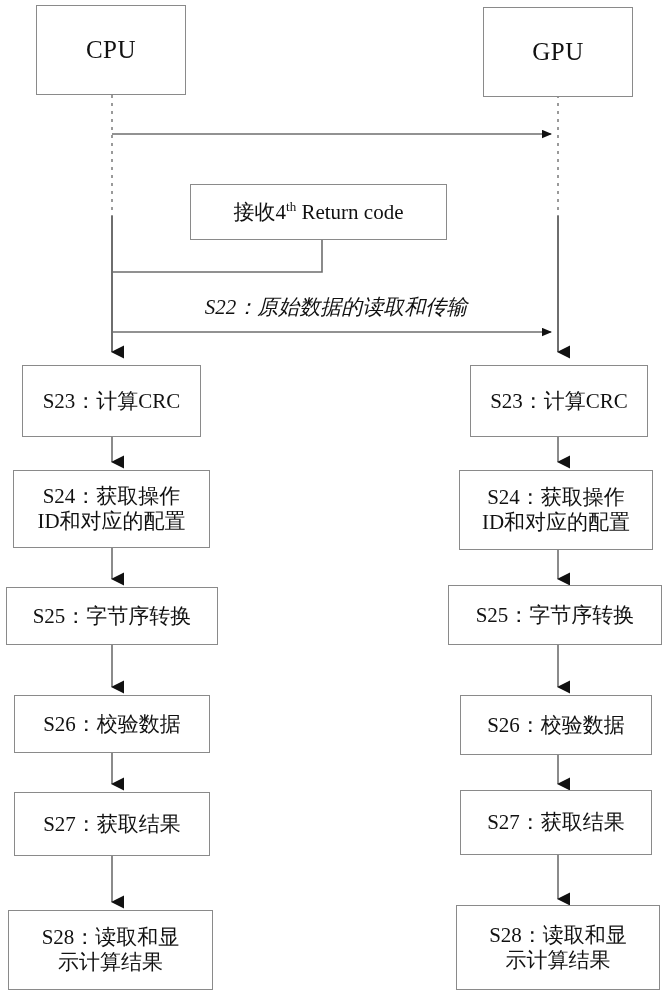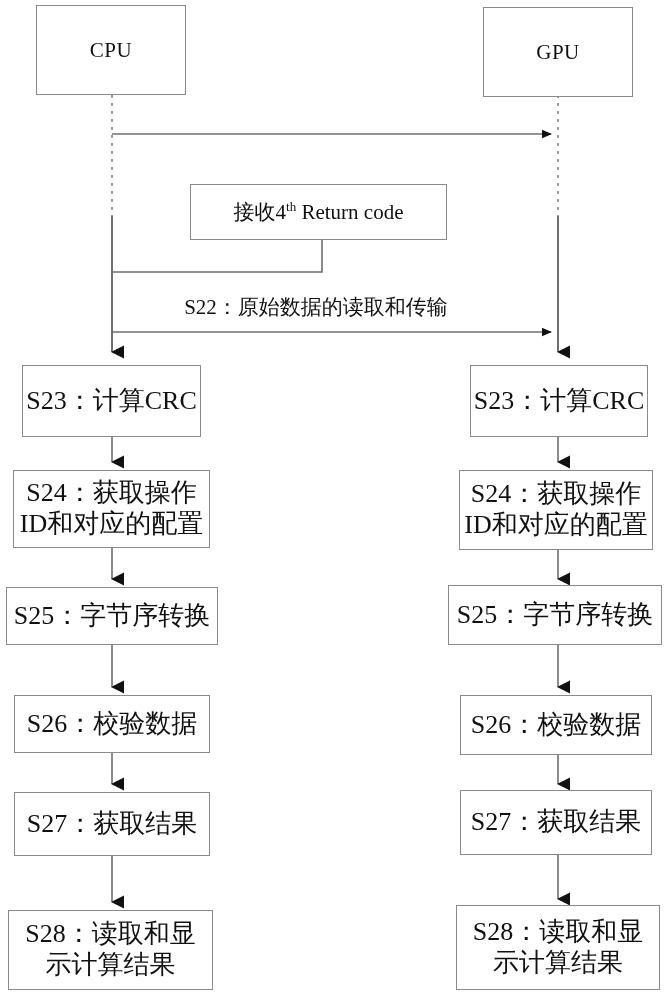--- a/index.html
+++ b/index.html
@@ -31,25 +31,25 @@
     align-items: center;
     justify-content: center;
     text-align: center;
     color: #111111;
     font-family: "Liberation Serif", "DejaVu Serif", serif;
     line-height: 1.18;
     white-space: pre-line;
     z-index: 3;
   }
   .actor-label {
-    font-size: 21px;
+    font-size: 25px;
     letter-spacing: 0.5px;
   }
   .proc-label {
-    font-size: 26px;
+    font-size: 21px;
     letter-spacing: 0px;
   }
   .msg-label {
     position: absolute;
     color: #111111;
     font-family: "Liberation Serif", "DejaVu Serif", serif;
     font-size: 21px;
     white-space: nowrap;
     z-index: 3;
     text-align: center;
@@ -119,21 +119,21 @@
 
   <div class="node actor-label" style="left:483px; top:7px; width:150px; height:90px;">
     <span>GPU</span>
   </div>
 
 
   <div class="node" style="left:190px; top:184px; width:257px; height:56px;">
     <span class="return-code"><span>接收4</span><sup>th</sup><span> Return code</span></span>
   </div>
 
-  <div class="msg-label" style="left:96px; top:293px; width:440px;">
+  <div class="msg-label" style="left:116px; top:293px; width:440px;font-style:italic;">
     <span>S22：原始数据的读取和传输</span>
   </div>
 
   <div class="node proc-label" style="left:22px; top:365px; width:179px; height:72px;">
     <span>S23：计算CRC</span>
   </div>
 
   <div class="node proc-label" style="left:13px; top:470px; width:197px; height:78px;">
     <span>S24：获取操作
 ID和对应的配置</span>

